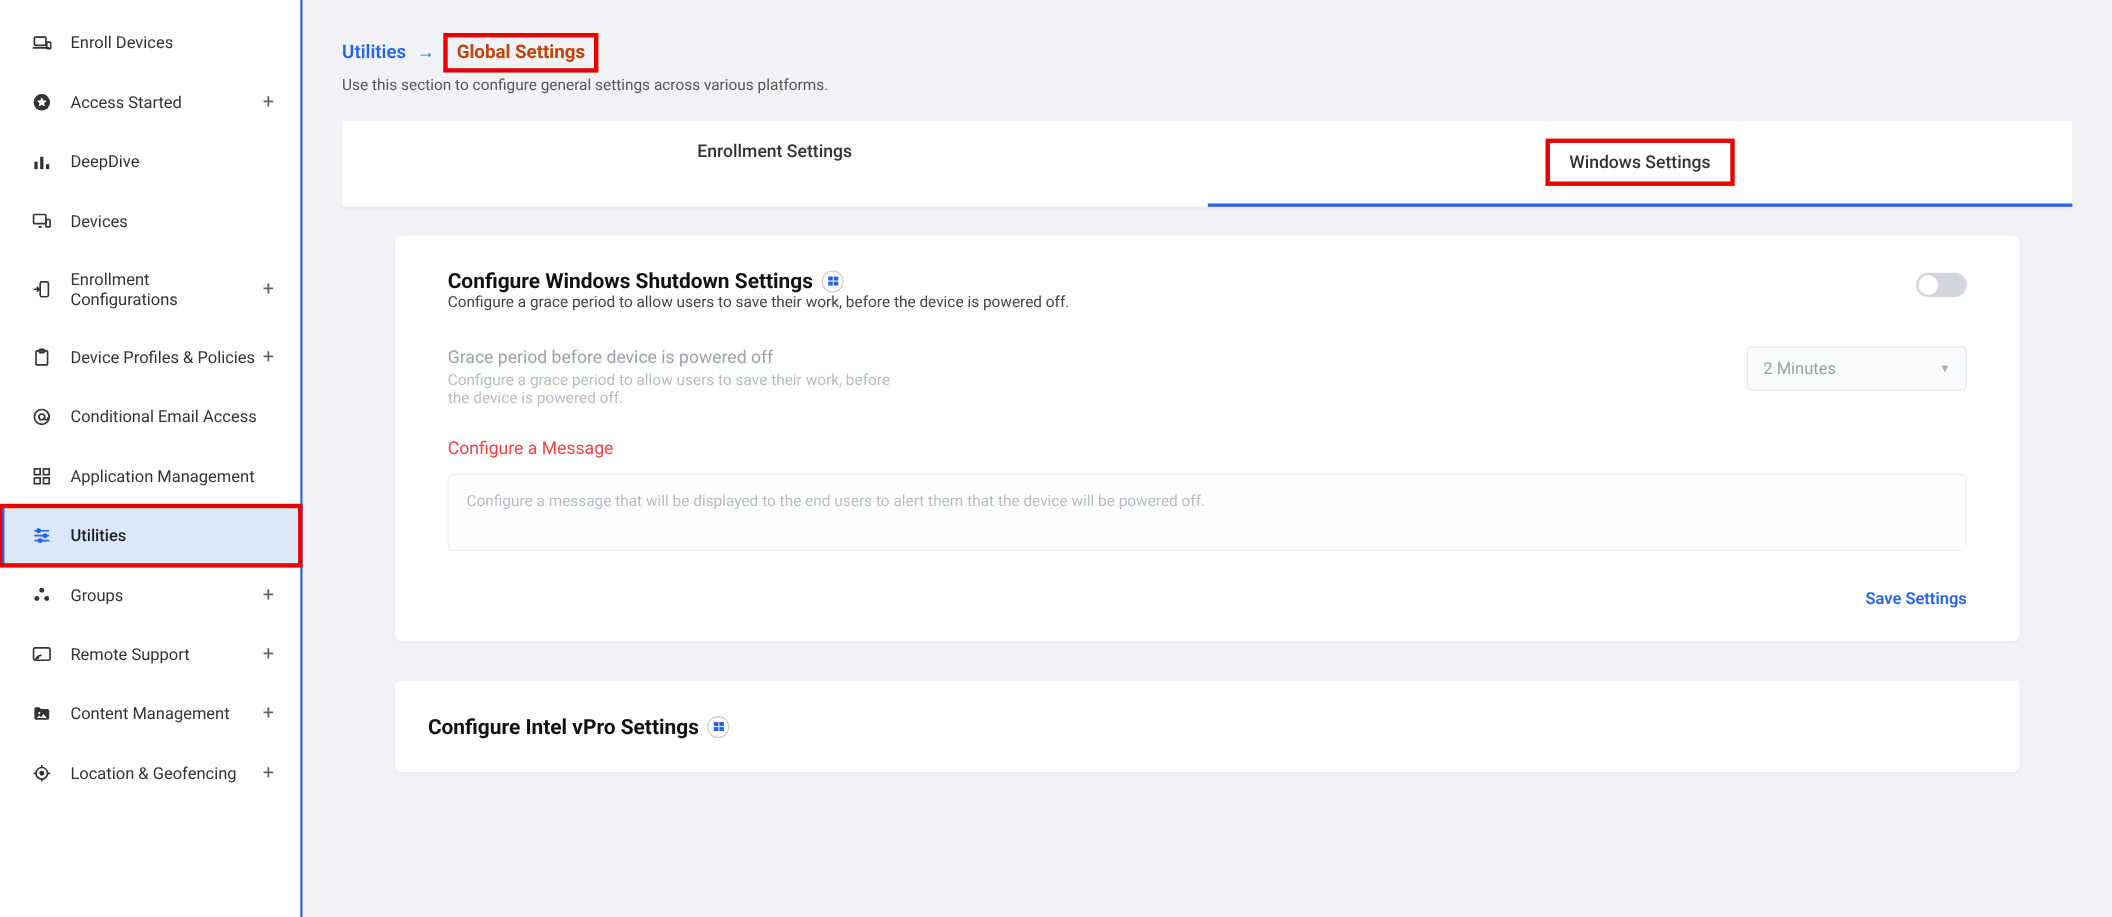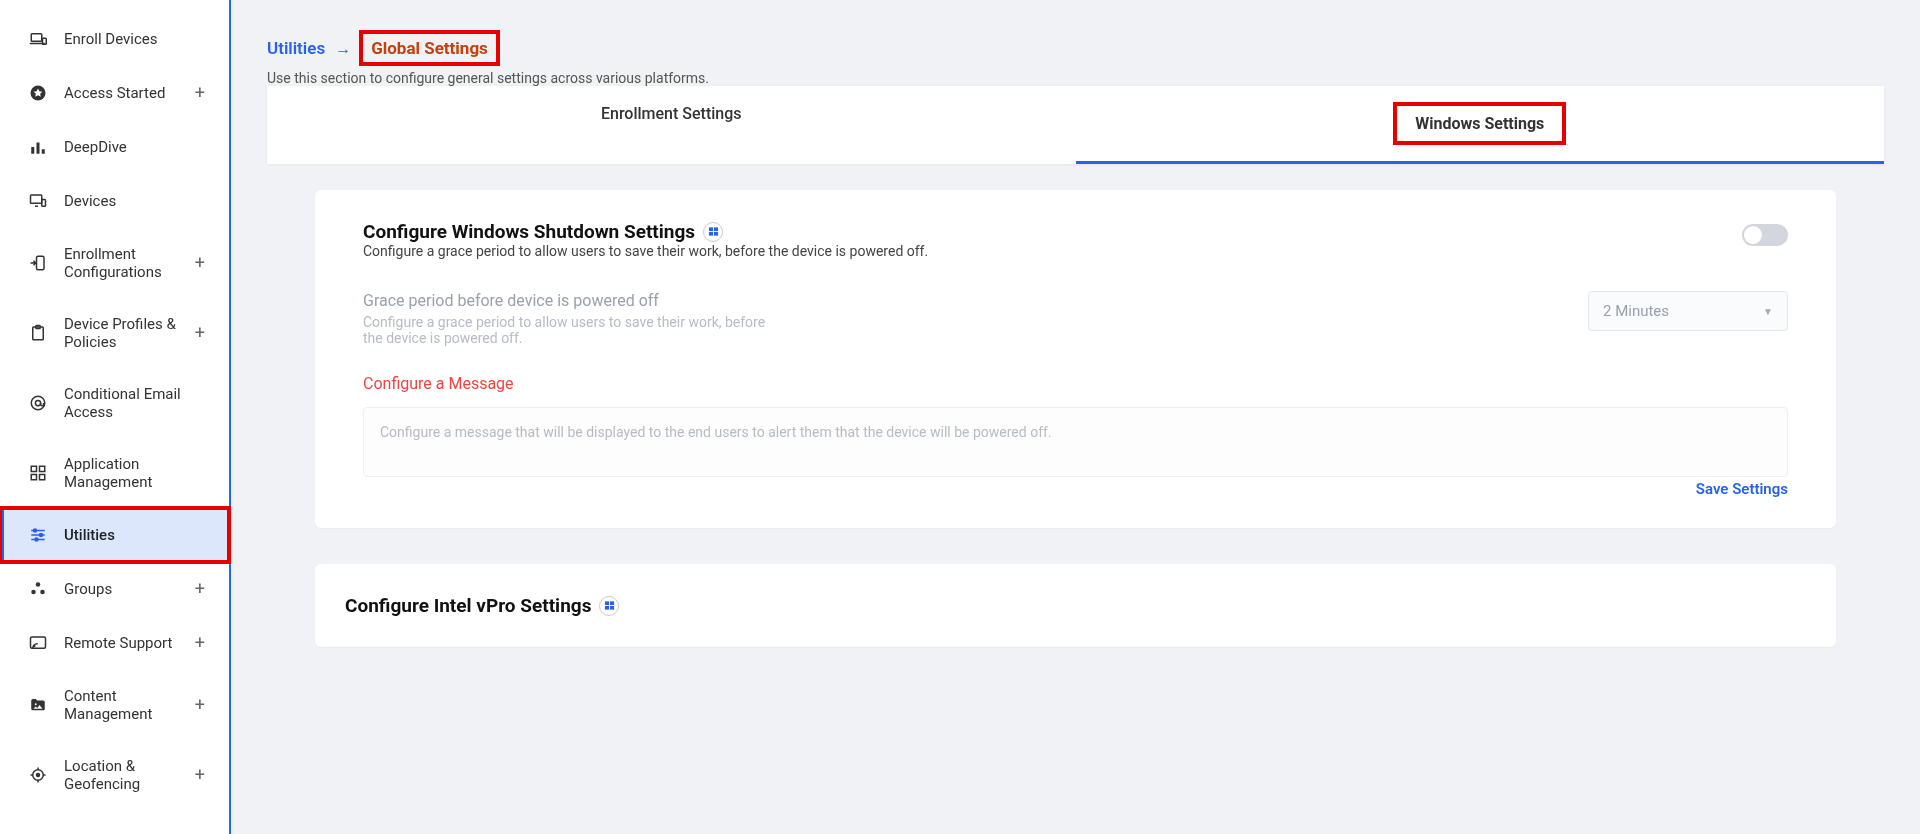--- a/index.html
+++ b/index.html
@@ -4,21 +4,21 @@
   <style>
     * { box-sizing: border-box; margin: 0; padding: 0; }
     body {
       font-family: -apple-system, BlinkMacSystemFont, "Segoe UI", Roboto, sans-serif;
       background: #f0f2f5;
       color: #333;
       font-size: 14px;
     }
     .app { display: flex; min-height: 100vh; }
     .sidebar {
-      width: 231px;
+      width: 275px;
       background: #fff;
       border-right: 2px solid #2563eb;
       padding-top: 12px;
     }
     .sidebar-item {
       display: flex;
       align-items: center;
       padding: 17px 20px 17px 28px;
       cursor: pointer;
       position: relative;
@@ -67,38 +67,38 @@
       font-size: 17px;
       cursor: pointer;
     }
     .breadcrumb-arrow { color: #2563eb; font-size: 16px; }
     .breadcrumb-current {
       font-weight: 700;
       font-size: 17px;
       color: #c2410c;
       padding: 6px 10px;
     }
-    .page-desc { color: #555; font-size: 14px; }
+    .page-desc { color: #555; font-size: 14px; margin-bottom: 24px; }
     .tabs {
       display: flex;
       background: #fff;
       box-shadow: 0 1px 3px rgba(0,0,0,0.05);
       justify-content: flex-end;
     }
     .tab {
       flex: 1;
       text-align: center;
       padding: 18px 0;
       font-size: 16px;
       font-weight: 500;
       cursor: pointer;
       border-bottom: 3px solid transparent;
       color: #333;
     }
-    .tab.active { border-bottom-color: #2563eb; font-weight: bold; }
+    .tab.active { border-bottom-color: #2563eb; }
     .tab-highlight { 
       display:inline-block; 
       padding: 10px 20px; 
     }
     .card {
       background: #fff;
       border-radius: 6px;
       margin: 26px 48px 0 48px;
       padding: 30px 48px 30px 48px;
       box-shadow: 0 1px 2px rgba(0,0,0,0.04);
@@ -150,20 +150,21 @@
       font-size: 14px;
       color: #b6bcc5;
       font-family: inherit;
       background: #fdfdfe;
       resize: none;
       min-height: 70px;
     }
     .msg-input::placeholder{ color:#b6bcc5; }
     .card-footer {
       display: flex; justify-content: flex-end;
+      margin-top: 30px;
     }
     .save-link {
       color: #2563eb;
       font-weight: 600;
       font-size: 15px;
       cursor: pointer;
     }
     .toggle {
       width: 46px; height: 22px; border-radius: 11px;
       background: #d3d7dd; position: relative; cursor: pointer;

